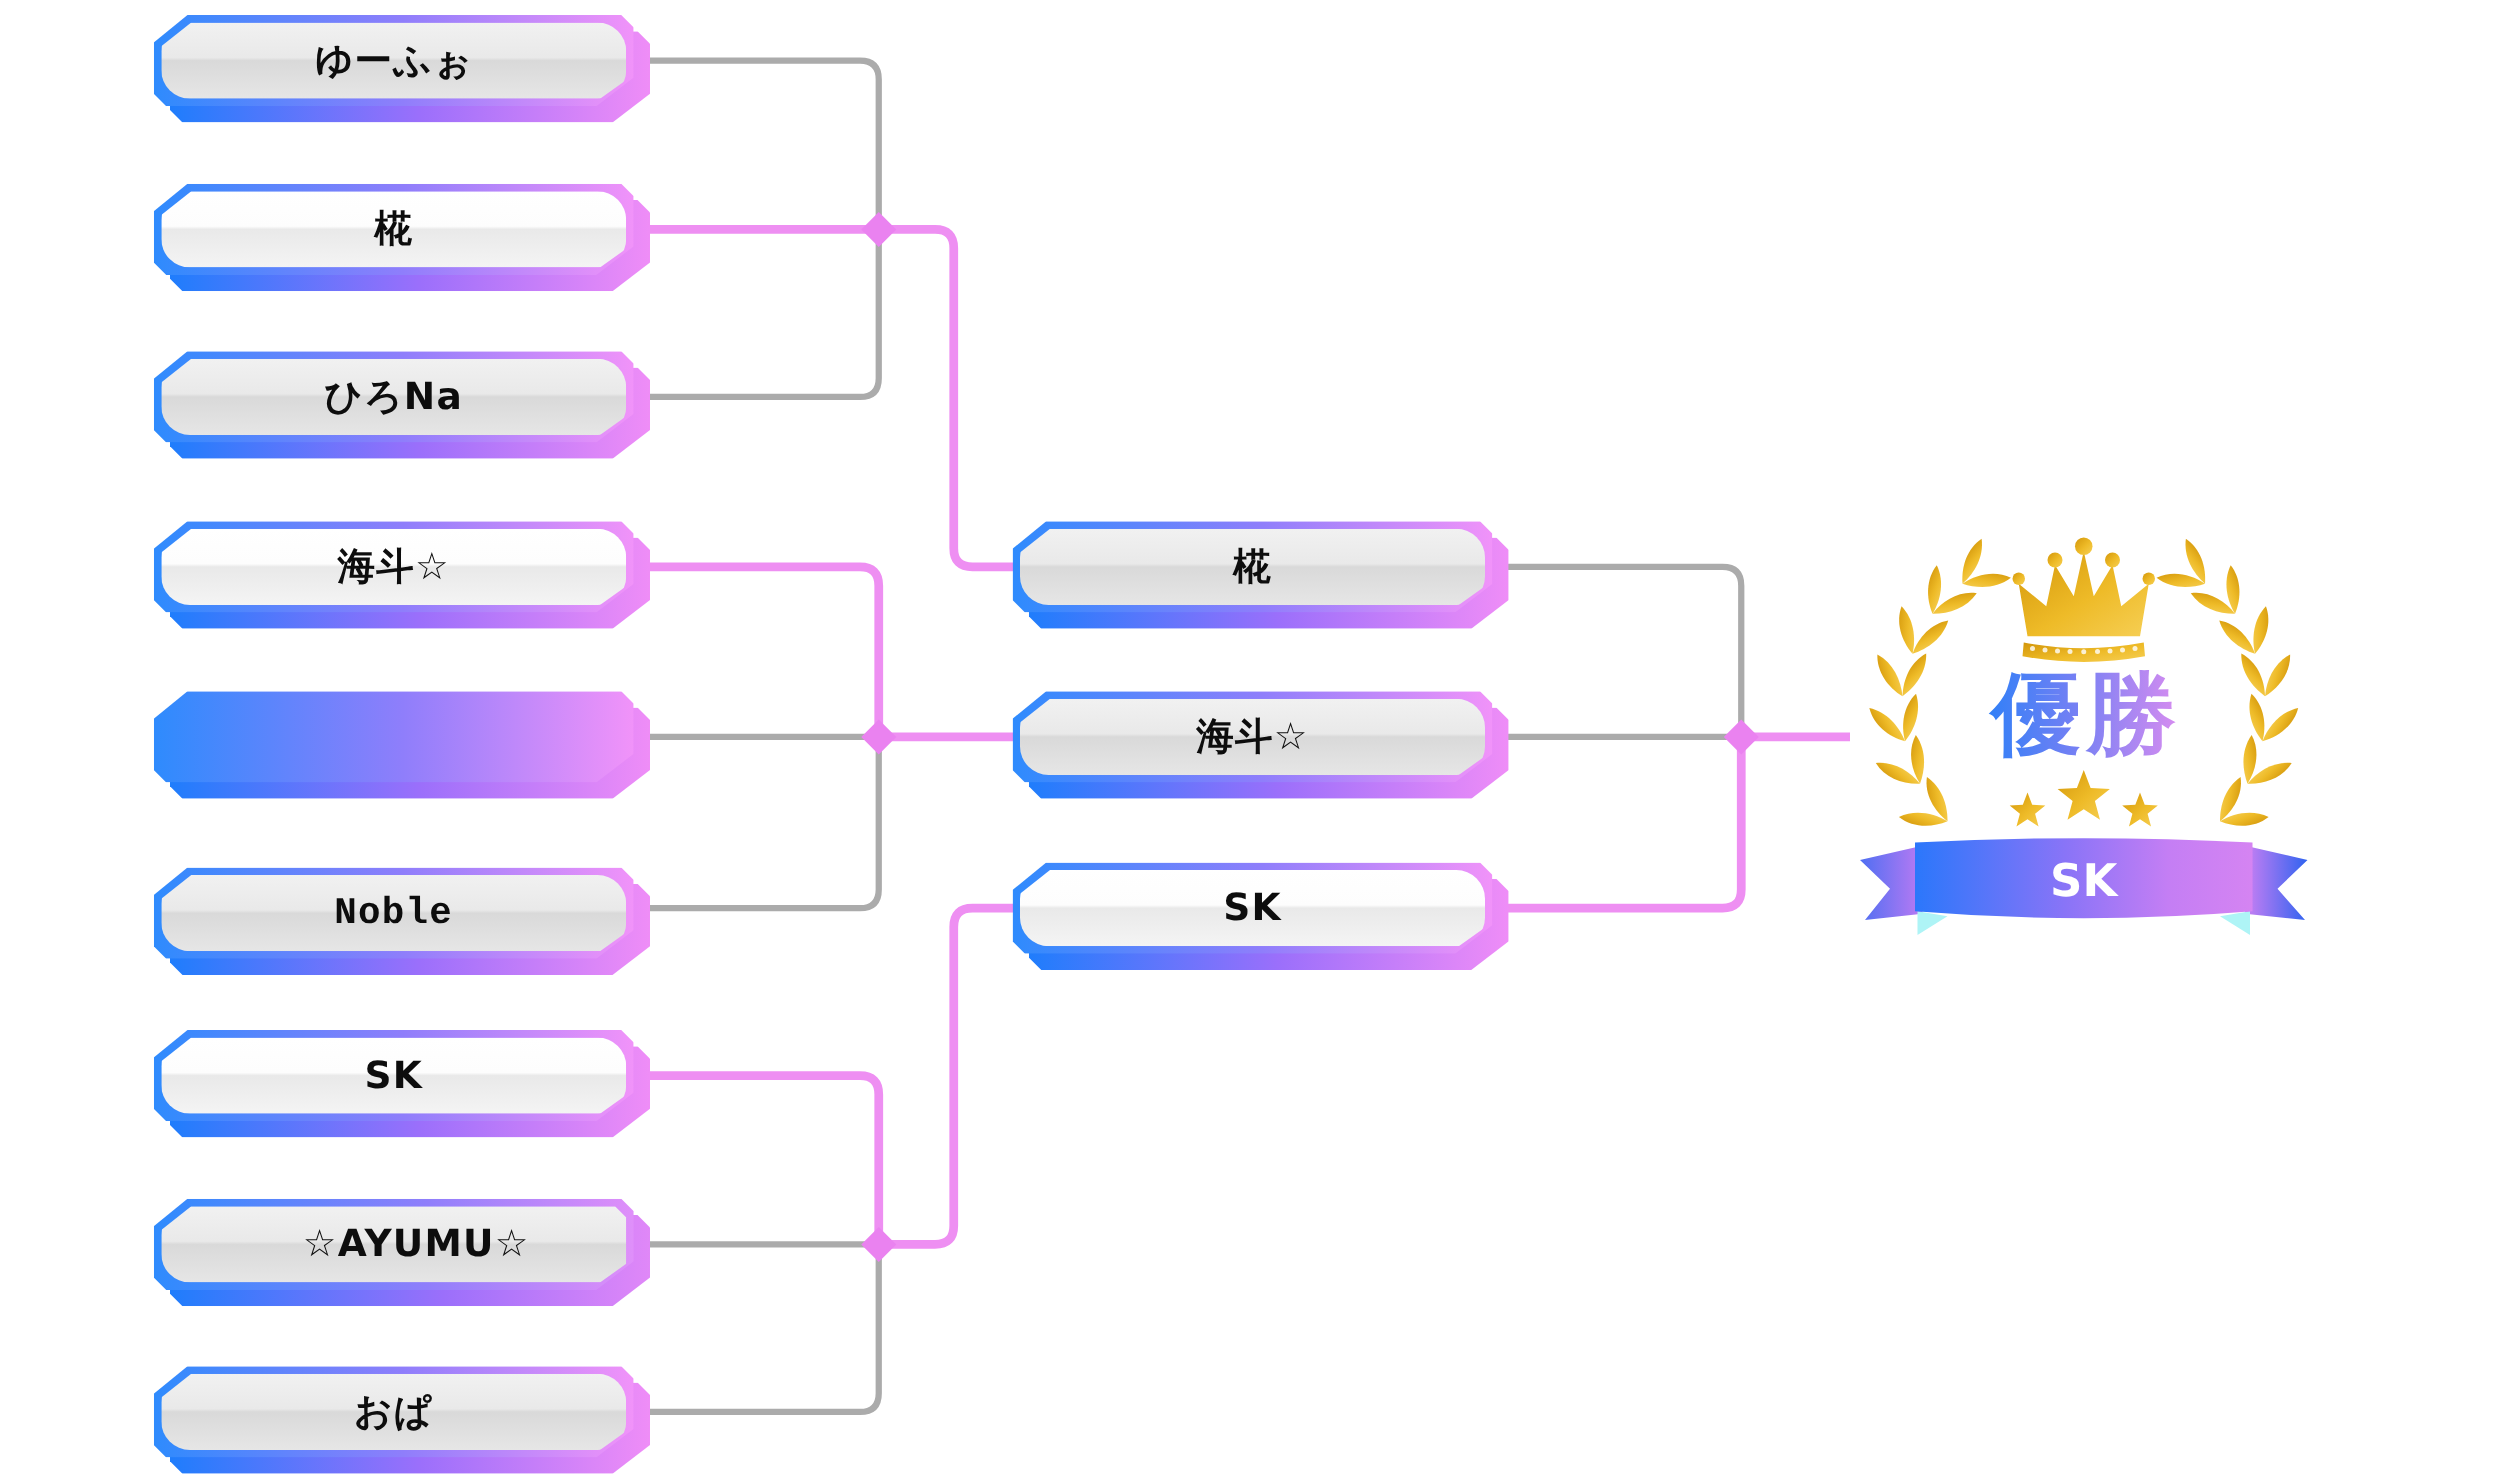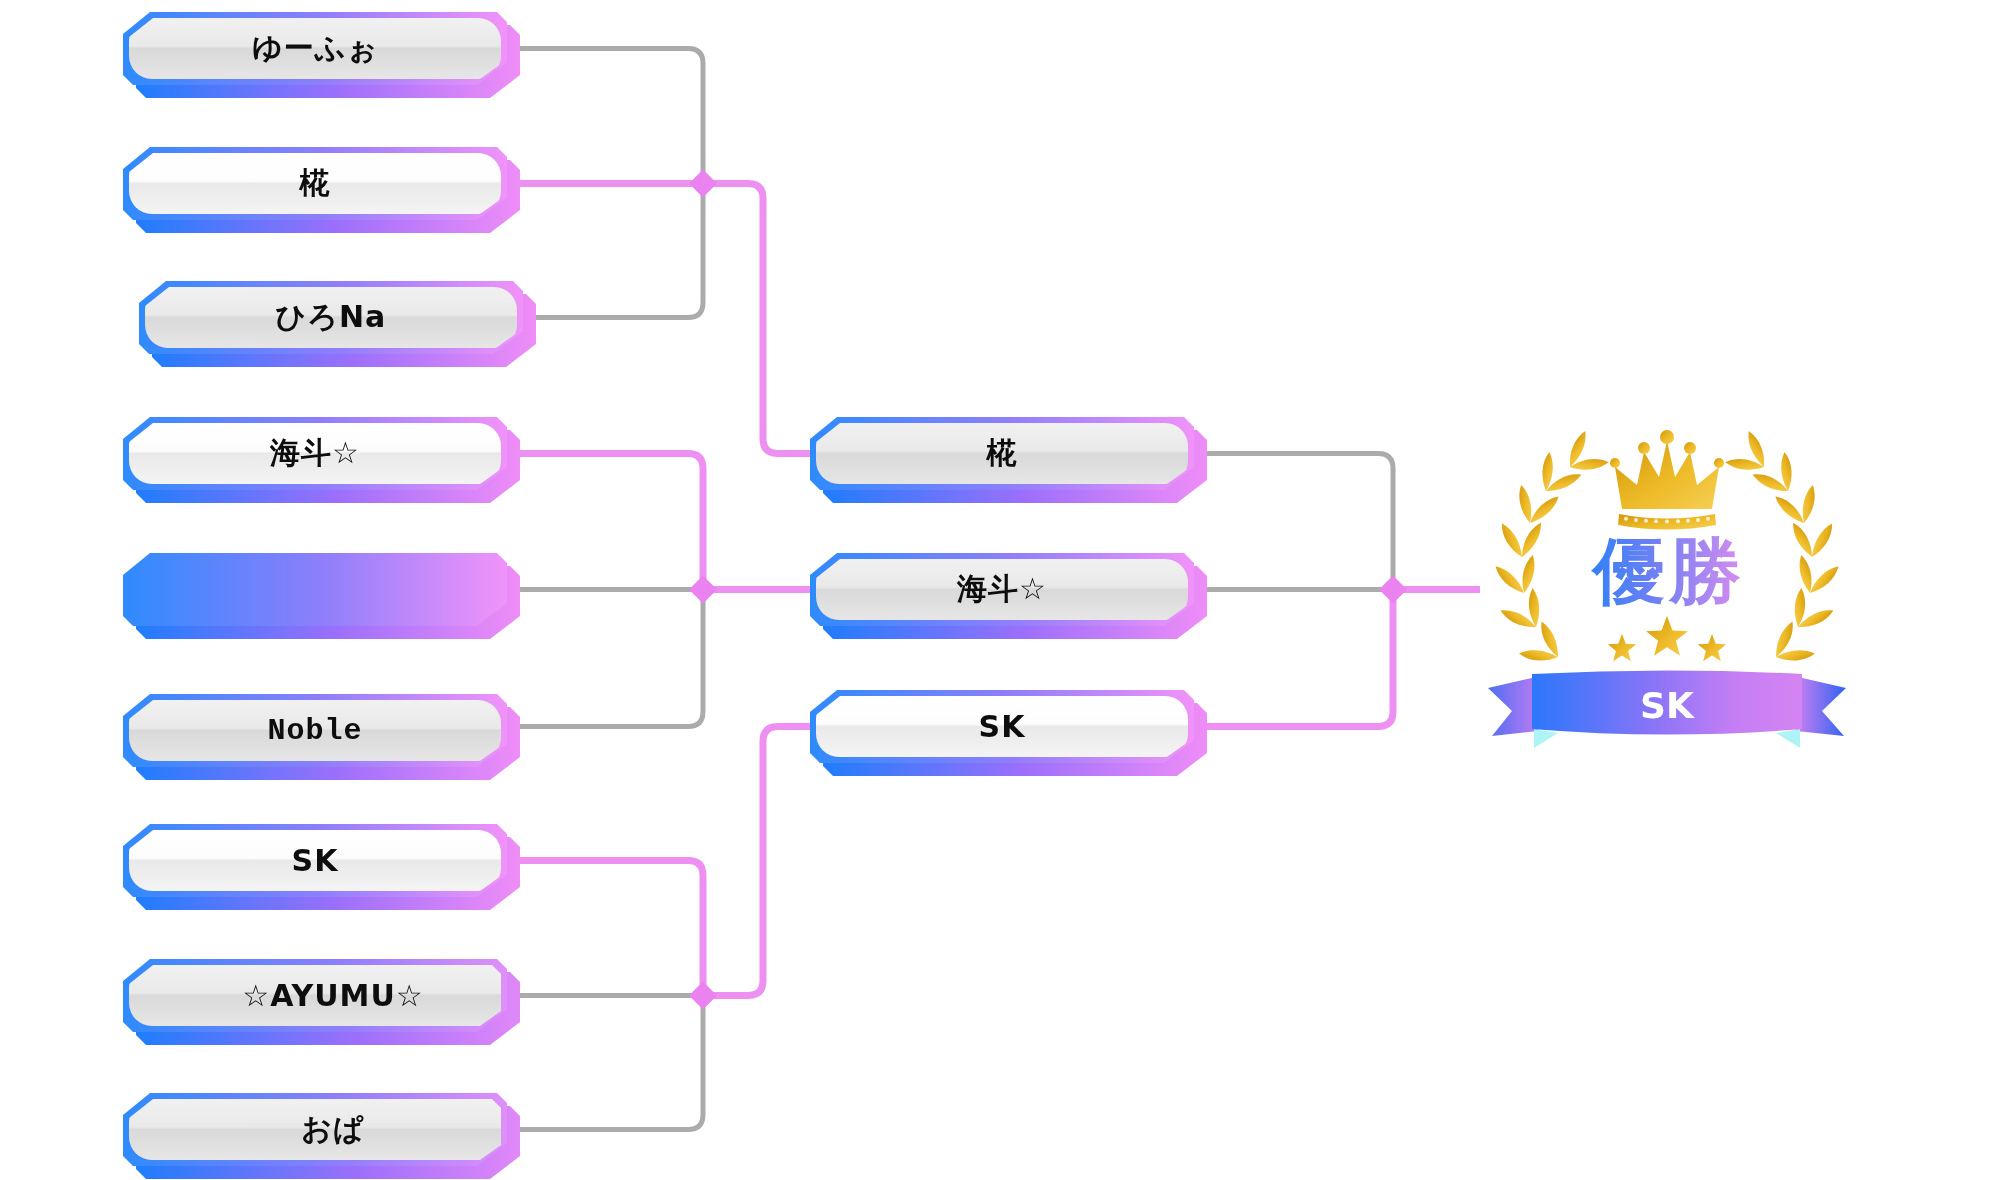--- a/index.html
+++ b/index.html
@@ -25,23 +25,23 @@
   .box .fill{
     position:absolute;left:6px;top:6px;right:6px;bottom:6px;
     clip-path:polygon(24px 0,363px 0,372px 9px,372px 46px,351px 61px,8px 61px,0 53px,0 19px);
     display:flex;align-items:center;justify-content:center;
     font-size:30px;font-weight:700;color:#0d0d0d;letter-spacing:1px;border-radius:23px;
   }
   .box.winner .fill{background:linear-gradient(180deg,#ffffff 0%,#fdfdfd 46%,#e9e9e9 50%,#f4f4f4 100%);}
   .box.loser  .fill{background:linear-gradient(180deg,#f1f1f1 0%,#e9e9e9 46%,#d9d9d9 50%,#e6e6e6 100%);}
 
   
-  .r1-0{left:123px;top:12px;}  .r1-1{left:123px;top:147px;} .r1-2{left:123px;top:281px;margin-left:16px;}
+  .r1-0{left:123px;top:12px;}  .r1-1{left:123px;top:147px;} .r1-2{left:123px;top:281px;}
   .r1-3{left:123px;top:417px;} .r1-4{left:123px;top:553px;} .r1-5{left:123px;top:694px;font-family:Liberation Mono, monospace;}
-  .r1-6{left:123px;top:824px;} .r1-7{left:123px;top:959px;padding-left:36px;} .r1-8{left:123px;top:1093px;padding-left:36px;}
+  .r1-6{left:123px;top:824px;} .r1-7{left:123px;top:959px;padding-left:36px;} .r1-8{left:123px;top:1093px;}
   
   .r2-0{left:810px;top:417px;} .r2-1{left:810px;top:553px;} .r2-2{left:810px;top:690px;}
 </style>
 </head>
 <body>
 
 <svg class="connectors" width="2000" height="1180" viewBox="0 0 2000 1180">
   <g fill="none" stroke="#ababab" stroke-width="5">
     <path d="M505,48.5 H688 Q703,48.5 703,63.5 V302.5 Q703,317.5 688,317.5 H505"></path>
     <path d="M505,589.5 H703"></path>

